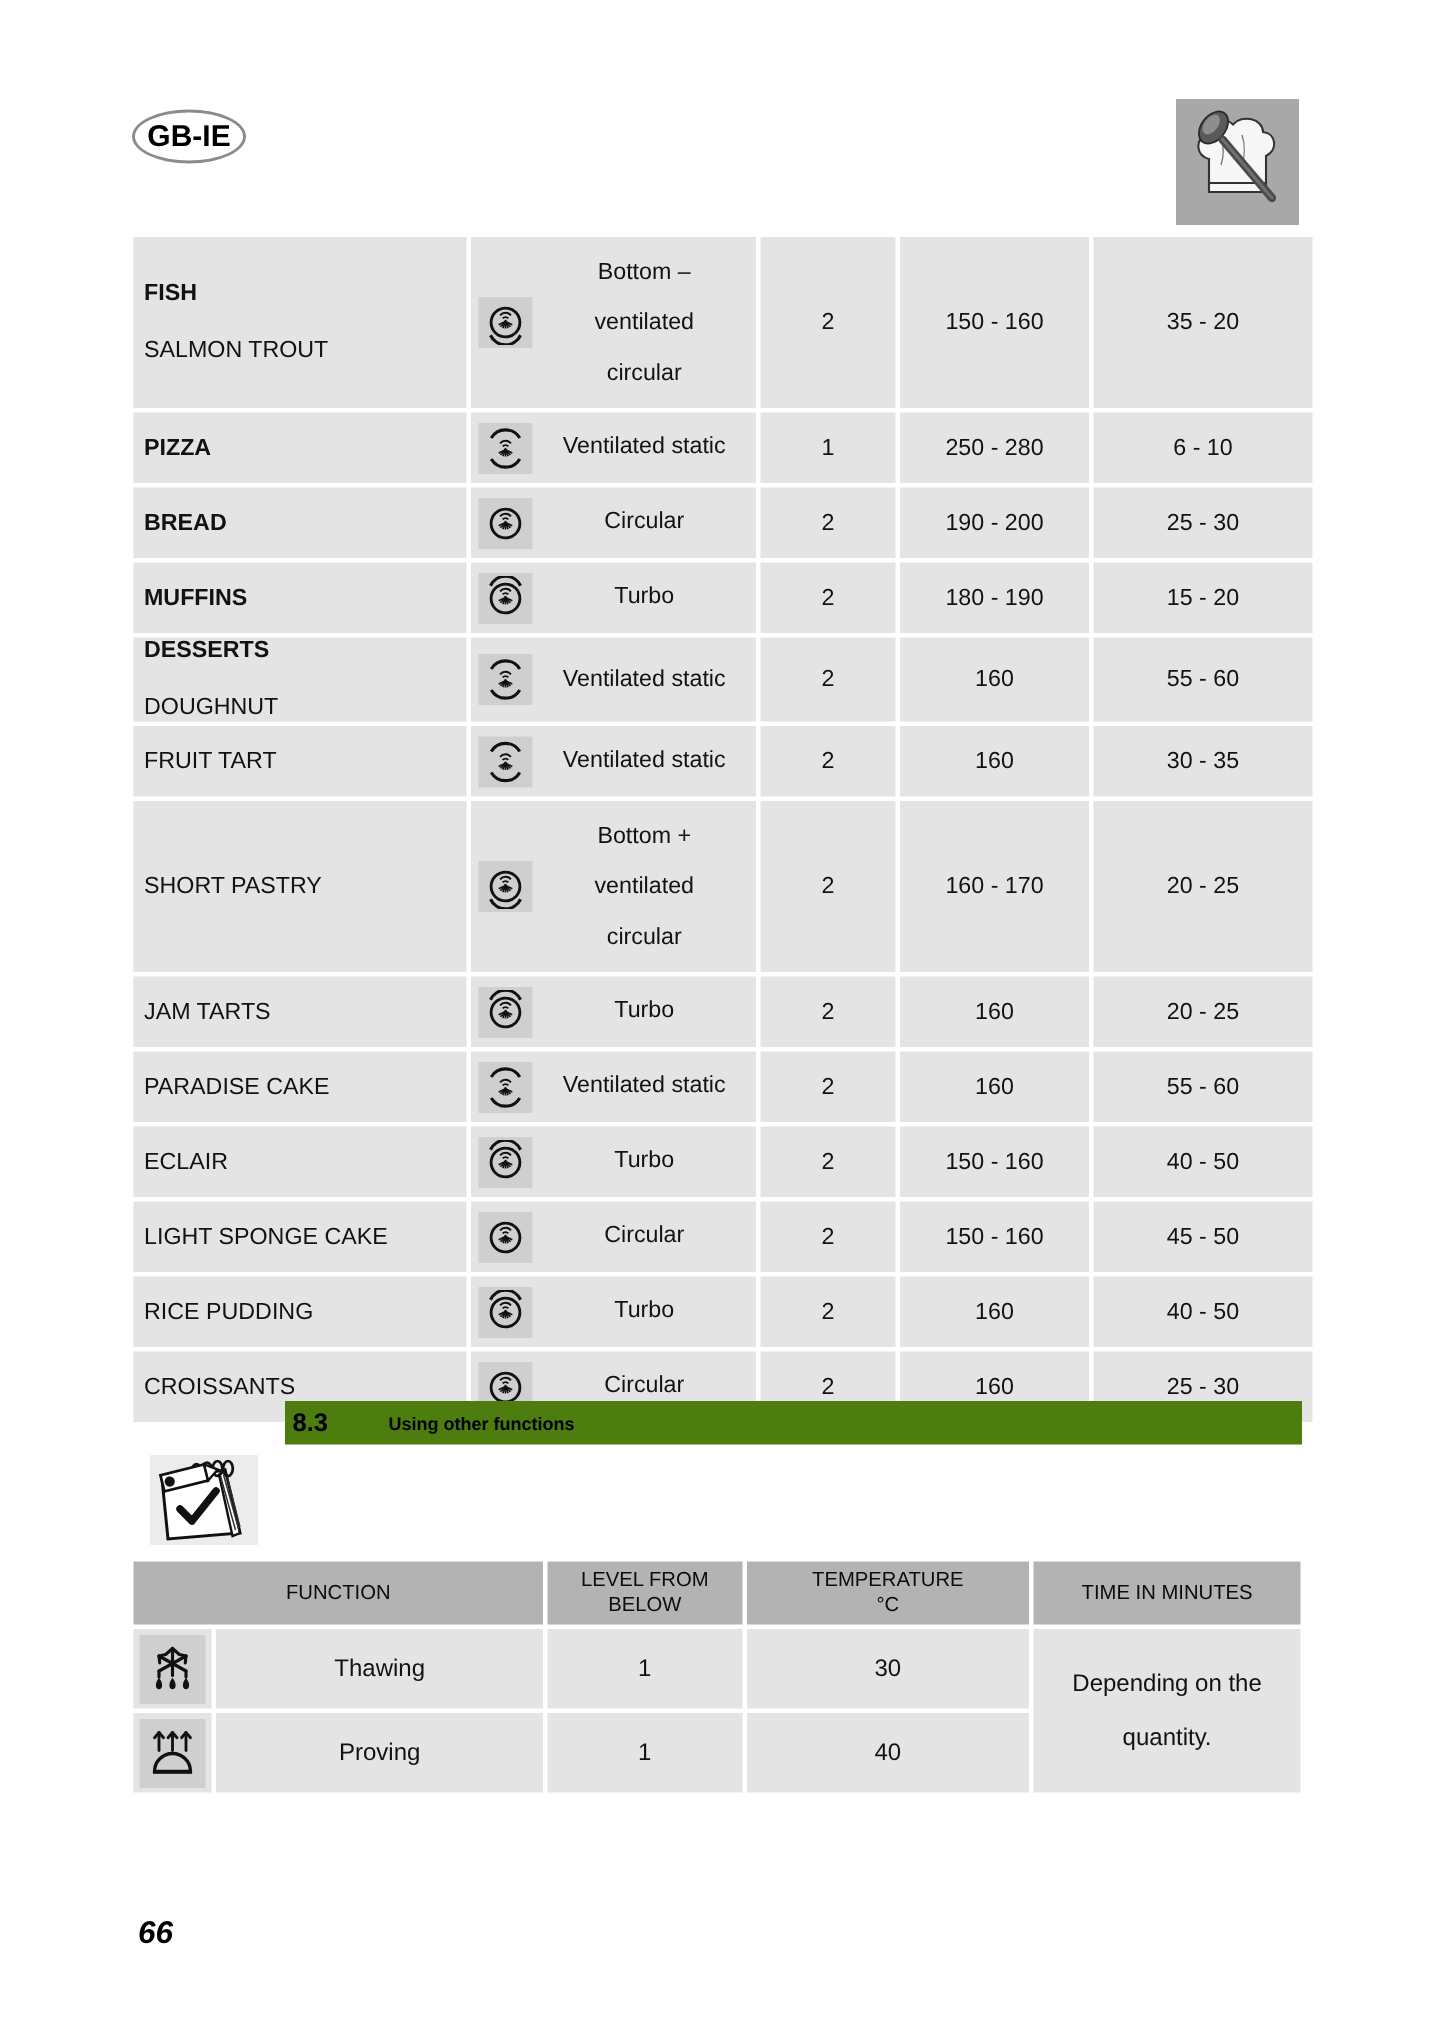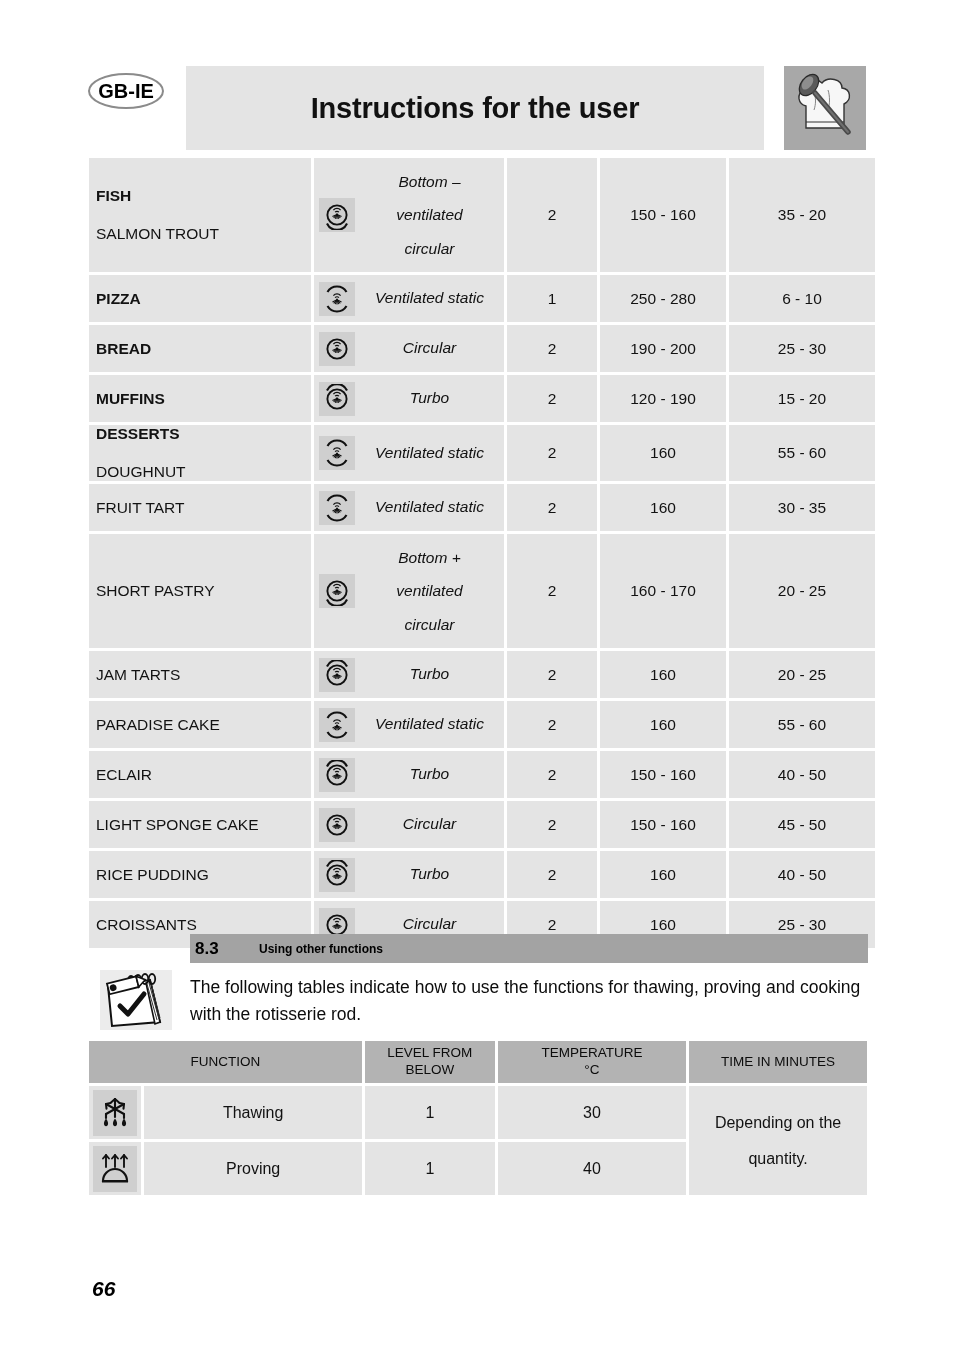--- a/index.html
+++ b/index.html
@@ -112,21 +112,20 @@
   }
   .fn-cell {
     position: relative;
     padding: 0 !important;
   }
   .fn-wrap {
     display: flex;
     align-items: center;
     justify-content: flex-start;
     height: 100%;
-    font-style: italic;
   }
   .fn-icon-box {
     width: 36px;
     height: 34px;
     background: #cfcfcf;
     display: flex;
     align-items: center;
     justify-content: center;
     flex: 0 0 auto;
     margin-left: 5px;
@@ -139,21 +138,21 @@
   }
   .fn-label.multi { line-height: 2.15; }
 
   
   .sec-bar {
     position: absolute;
     left: 190px;
     top: 934px;
     width: 678px;
     height: 29px;
-    background: #a3a3a3;
+    background: #4d7c0f;
     display: flex;
     align-items: center;
   }
   .sec-num {
     font-size: 17px;
     font-weight: bold;
     margin-left: 5px;
     width: 64px;
   }
   .sec-title {
@@ -229,23 +228,20 @@
 <body>
 
 <div class="page">
 
   <div class="header">
 
     <div class="gb-badge">
       <span>GB-IE</span>
     </div>
 
-    <div class="title-bar">
-      <span class="title-text">Instructions for the user</span>
-    </div>
 
     <div class="chef-icon">
       <svg width="82" height="84" viewBox="0 0 82 84">
 
         <g>
           <path d="M22 40 C14 38 12 28 20 24 C20 15 32 11 38 17 C44 10 58 13 58 22
                    C67 23 68 34 60 38 L60 62 L22 62 Z" fill="#f7f7f7" stroke="#333" stroke-width="1.4"></path>
           <path d="M22 56 L60 56" stroke="#333" stroke-width="1.2" fill="none"></path>
           <path d="M30 26 C32 32 32 38 30 44" stroke="#777" stroke-width="0.9" fill="none"></path>
           <path d="M44 24 C46 30 46 38 44 44" stroke="#777" stroke-width="0.9" fill="none"></path>
@@ -376,21 +372,21 @@
                   <line x1="15" y1="14.4" x2="13.24" y2="18.71" stroke="#111" stroke-width="1.1"></line>
                   <line x1="15" y1="14.4" x2="11.68" y2="17.86" stroke="#111" stroke-width="1.1"></line>
                   <line x1="15" y1="14.4" x2="10.47" y2="16.54" stroke="#111" stroke-width="1.1"></line>
                   <path d="M5 6.5 A11 11 0 0 1 25 6.5" fill="none" stroke="#111" stroke-width="2.1"></path>
                 </svg>
               </span>
               <span class="fn-label">Turbo</span>
             </div>
           </td>
           <td>2</td>
-          <td>120 - 190</td>
+          <td>180 - 190</td>
           <td>15 - 20</td>
         </tr>
         <tr style="height: 47px;">
           <td class="food-cell">
             <span class="food-name cat-head" style="margin-bottom: 20px;">DESSERTS</span>
             <span class="food-name">DOUGHNUT</span>
           </td>
           <td class="fn-cell">
             <div class="fn-wrap" style="height: 47px;">
               <span class="fn-icon-box">
@@ -672,21 +668,20 @@
       <path d="M20 36 L28 44 L44 24" stroke="#111" stroke-width="5" fill="none" stroke-linecap="round" stroke-linejoin="round"></path>
 
       <g transform="rotate(-14 22 16)">
         <rect x="8" y="10" width="30" height="11" fill="#ffffff" stroke="#111" stroke-width="1.8"></rect>
         <circle cx="13" cy="15.5" r="3.4" fill="#111"></circle>
         <path d="M38 10 L46 15.5 L38 21 Z" fill="#ffffff" stroke="#111" stroke-width="1.6"></path>
       </g>
     </svg>
   </div>
 
-  <div class="note-text">The following tables indicate how to use the functions for thawing, proving and cooking with the rotisserie rod.</div>
 
   <table class="gtable" id="fn-table">
     <colgroup>
       <col style="width:50px">
       <col style="width:208px">
       <col style="width:124px">
       <col style="width:180px">
       <col style="width:170px">
     </colgroup>
     <thead>

